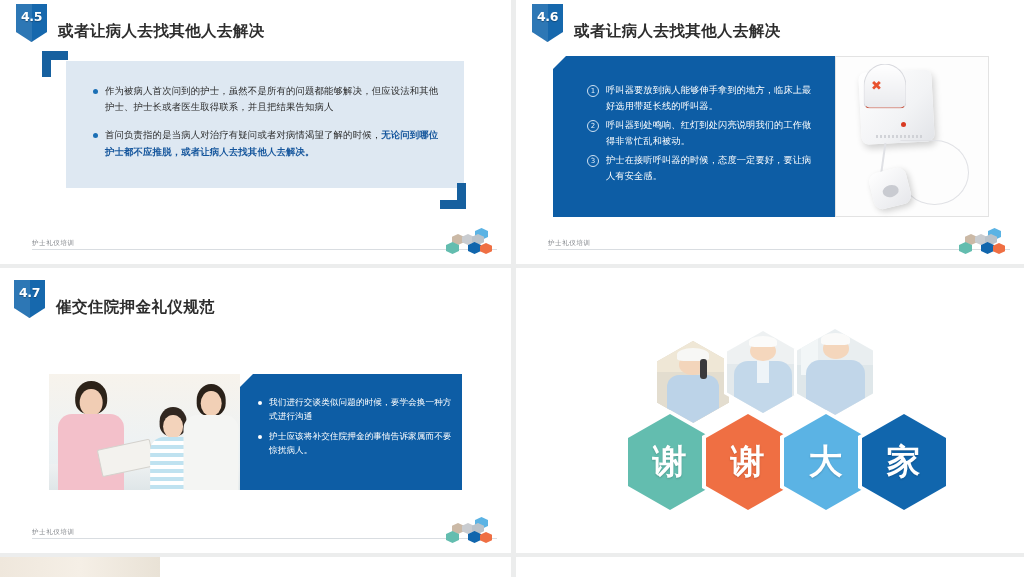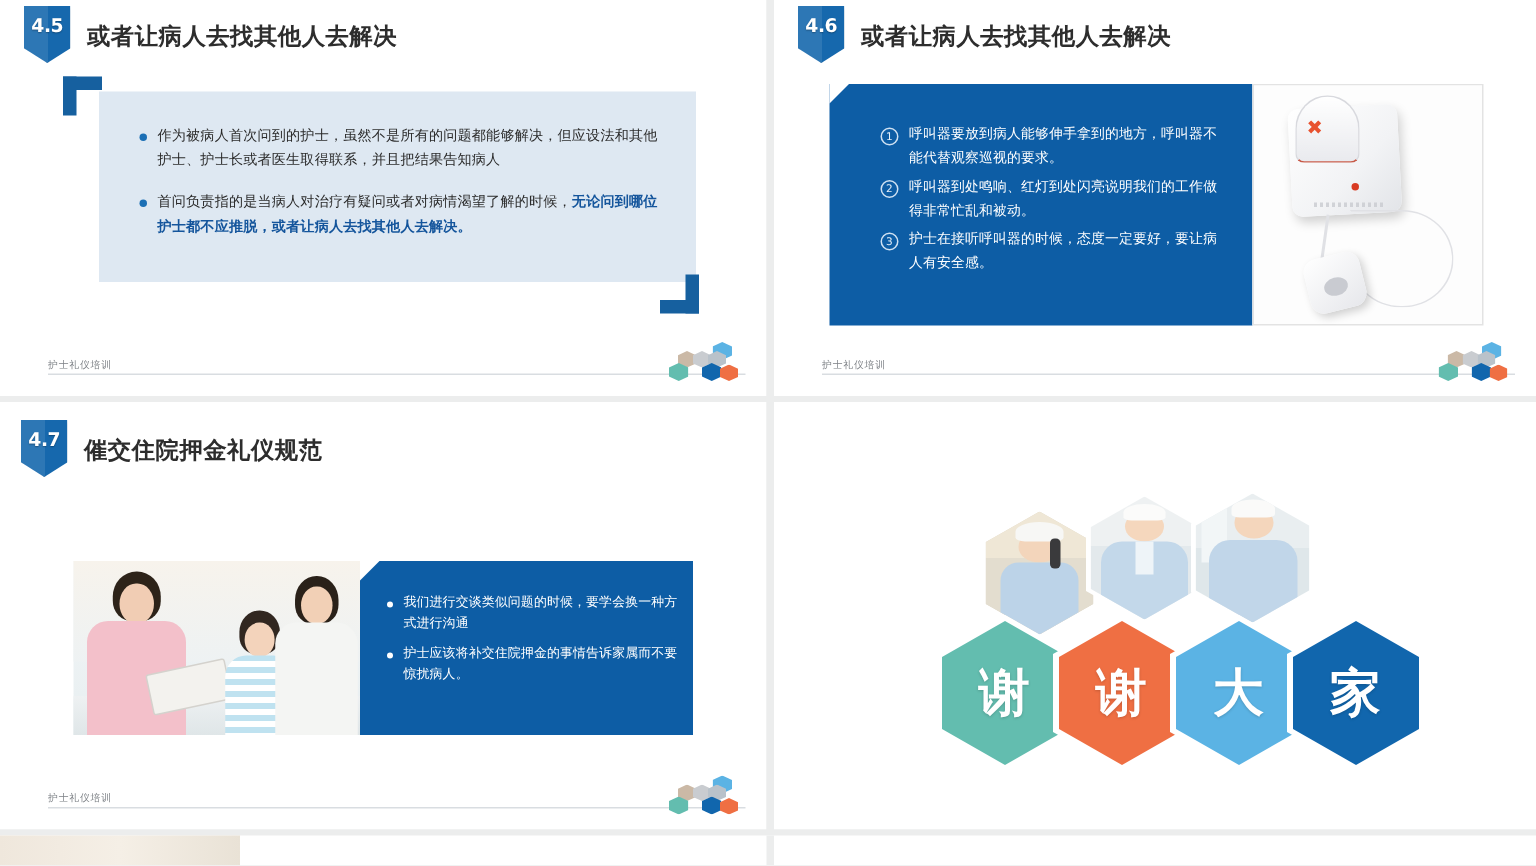--- a/index.html
+++ b/index.html
@@ -7,21 +7,21 @@
   #stage{position:relative;width:1024px;height:577px;overflow:hidden;background:#eceded;}
 
   
   .slide{position:absolute;background:#ffffff;overflow:hidden;box-sizing:border-box;}
   .s1{left:0;   top:0;   width:511px;height:264px;}
   .s2{left:516px;top:0;   width:508px;height:264px;}
   .s3{left:0;   top:268px;width:511px;height:285px;}
   .s4{left:516px;top:268px;width:508px;height:285px;}
 
   
-  .titlerow{position:absolute;display:flex;align-items:center;}
+  .titlerow{position:absolute;display:flex;align-items:flex-end;}
   .badge{position:relative;width:31px;height:38px;flex:none;}
   .badge .bg{position:absolute;inset:0;background:#1668ad;
     clip-path:polygon(0 0,100% 0,100% 74%,50% 100%,0 74%);
     box-shadow:0 1px 2px rgba(0,0,0,.28);}
   .badge .bg:after{content:"";position:absolute;left:0;top:0;width:50%;height:100%;
     background:rgba(255,255,255,.10);}
   .badge .num{position:absolute;left:0;right:0;top:5px;text-align:center;
     color:#fff;font-weight:bold;font-size:12.5px;letter-spacing:-.3px;
     text-shadow:0 1px 1px rgba(0,0,0,.3);}
   .stitle{font-size:15.5px;font-weight:bold;color:#2d2d2d;margin-left:11px;
@@ -172,21 +172,21 @@
       <div class="badge">
         <div class="bg"></div>
         <div class="num">4.6</div>
       </div>
       <div class="stitle">或者让病人去找其他人去解决</div>
     </div>
 
     <div class="bluebox" style="left:37px;top:56px;width:282px;height:161px;">
       <div class="fold"></div>
       <ol class="nlist" style="position:absolute;left:34px;right:18px;top:26px;">
-        <li>呼叫器要放到病人能够伸手拿到的地方，呼叫器不能代替观察巡视的要求。</li>
+        <li>呼叫器要放到病人能够伸手拿到的地方，临床上最好选用带延长线的呼叫器。</li>
         <li>呼叫器到处鸣响、红灯到处闪亮说明我们的工作做得非常忙乱和被动。</li>
         <li>护士在接听呼叫器的时候，态度一定要好，要让病人有安全感。</li>
       </ol>
     </div>
 
     <div class="photoframe" style="left:319px;top:56px;width:154px;height:161px;">
       <div class="dev">
         <div class="plate"></div>
         <div class="cord"></div>
         <div class="cord2"></div>

